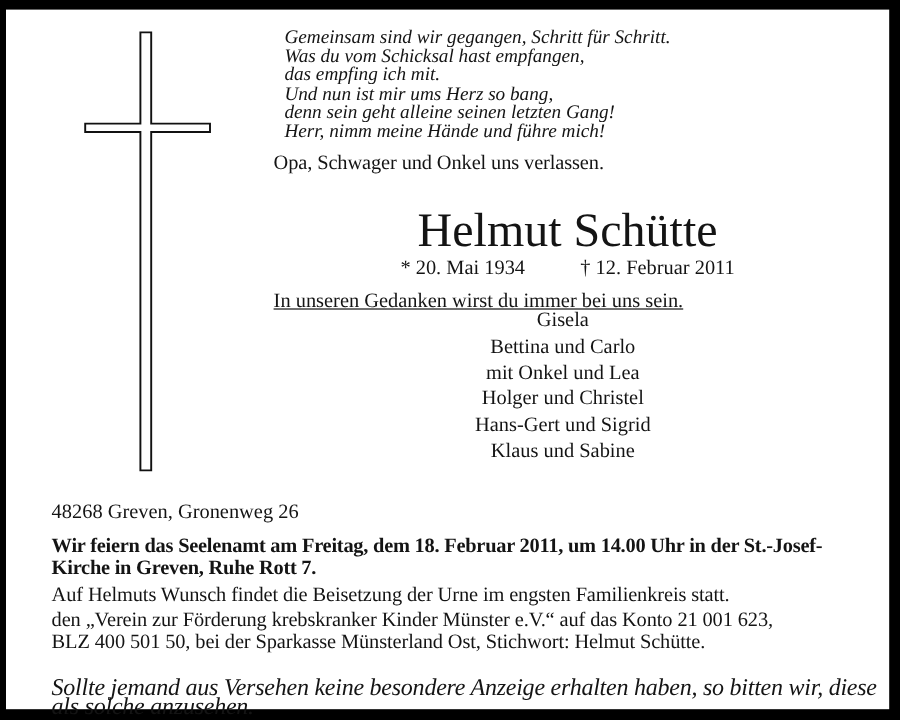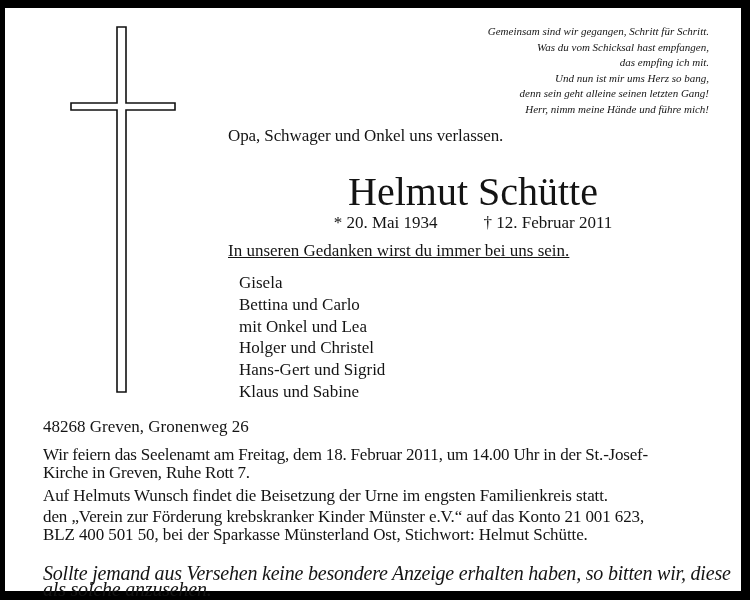--- a/index.html
+++ b/index.html
@@ -14,51 +14,51 @@
   }
   .paper {
     position: absolute;
     left: 5px; top: 8px;
     width: 736px; height: 583px;
     background: #ffffff;
   }
   .cross-wrap { position: absolute; left: 65px; top: 20px; width: 115px; height: 375px; }
   .poem {
     position: absolute; left: 237px; top: 24px; width: 472px;
-    text-align: right; font-style: italic;
-    font-size: 11px; line-height: 15.5px;
+    text-align: left; font-style: italic;
+    font-size: 16px; line-height: 15.5px;
   }
   .intro {
     position: absolute; left: 228px; top: 126px;
     font-size: 17px; line-height: 19.3px; letter-spacing: -0.1px;
   }
   .title {
     position: absolute; left: 237px; top: 172px; width: 472px;
     text-align: center; font-size: 40px; line-height: 40px;
   }
   .dates {
     position: absolute; left: 237px; top: 213px; width: 472px;
     text-align: center; font-size: 17px; line-height: 20px;
   }
   .dates .death { margin-left: 46px; }
   .memorial {
     position: absolute; left: 228px; top: 241px;
     font-size: 17px; line-height: 20px; text-decoration: underline;
   }
   .mourners {
-    position: absolute; left: 239px; top: 272px; width: 460px;
-    font-size: 17px; line-height: 21.8px;
+    position: absolute; left: 239px; top: 256px; width: 460px;
+    text-align: center; font-size: 17px; line-height: 21.8px;
   }
   .address {
     position: absolute; left: 43px; top: 417px;
     font-size: 17px; line-height: 20px;
   }
   .service {
     position: absolute; left: 43px; top: 446px;
-    font-size: 17px; line-height: 17.6px; letter-spacing: -0.2px;
+    font-size: 17px; line-height: 17.6px; letter-spacing: -0.2px; font-weight: bold;
   }
   .burial {
     position: absolute; left: 43px; top: 486px;
     font-size: 17px; line-height: 20px; letter-spacing: -0.1px;
   }
   .donation {
     position: absolute; left: 43px; top: 508px;
     font-size: 17px; line-height: 18.2px; letter-spacing: -0.1px;
   }
   .note {

